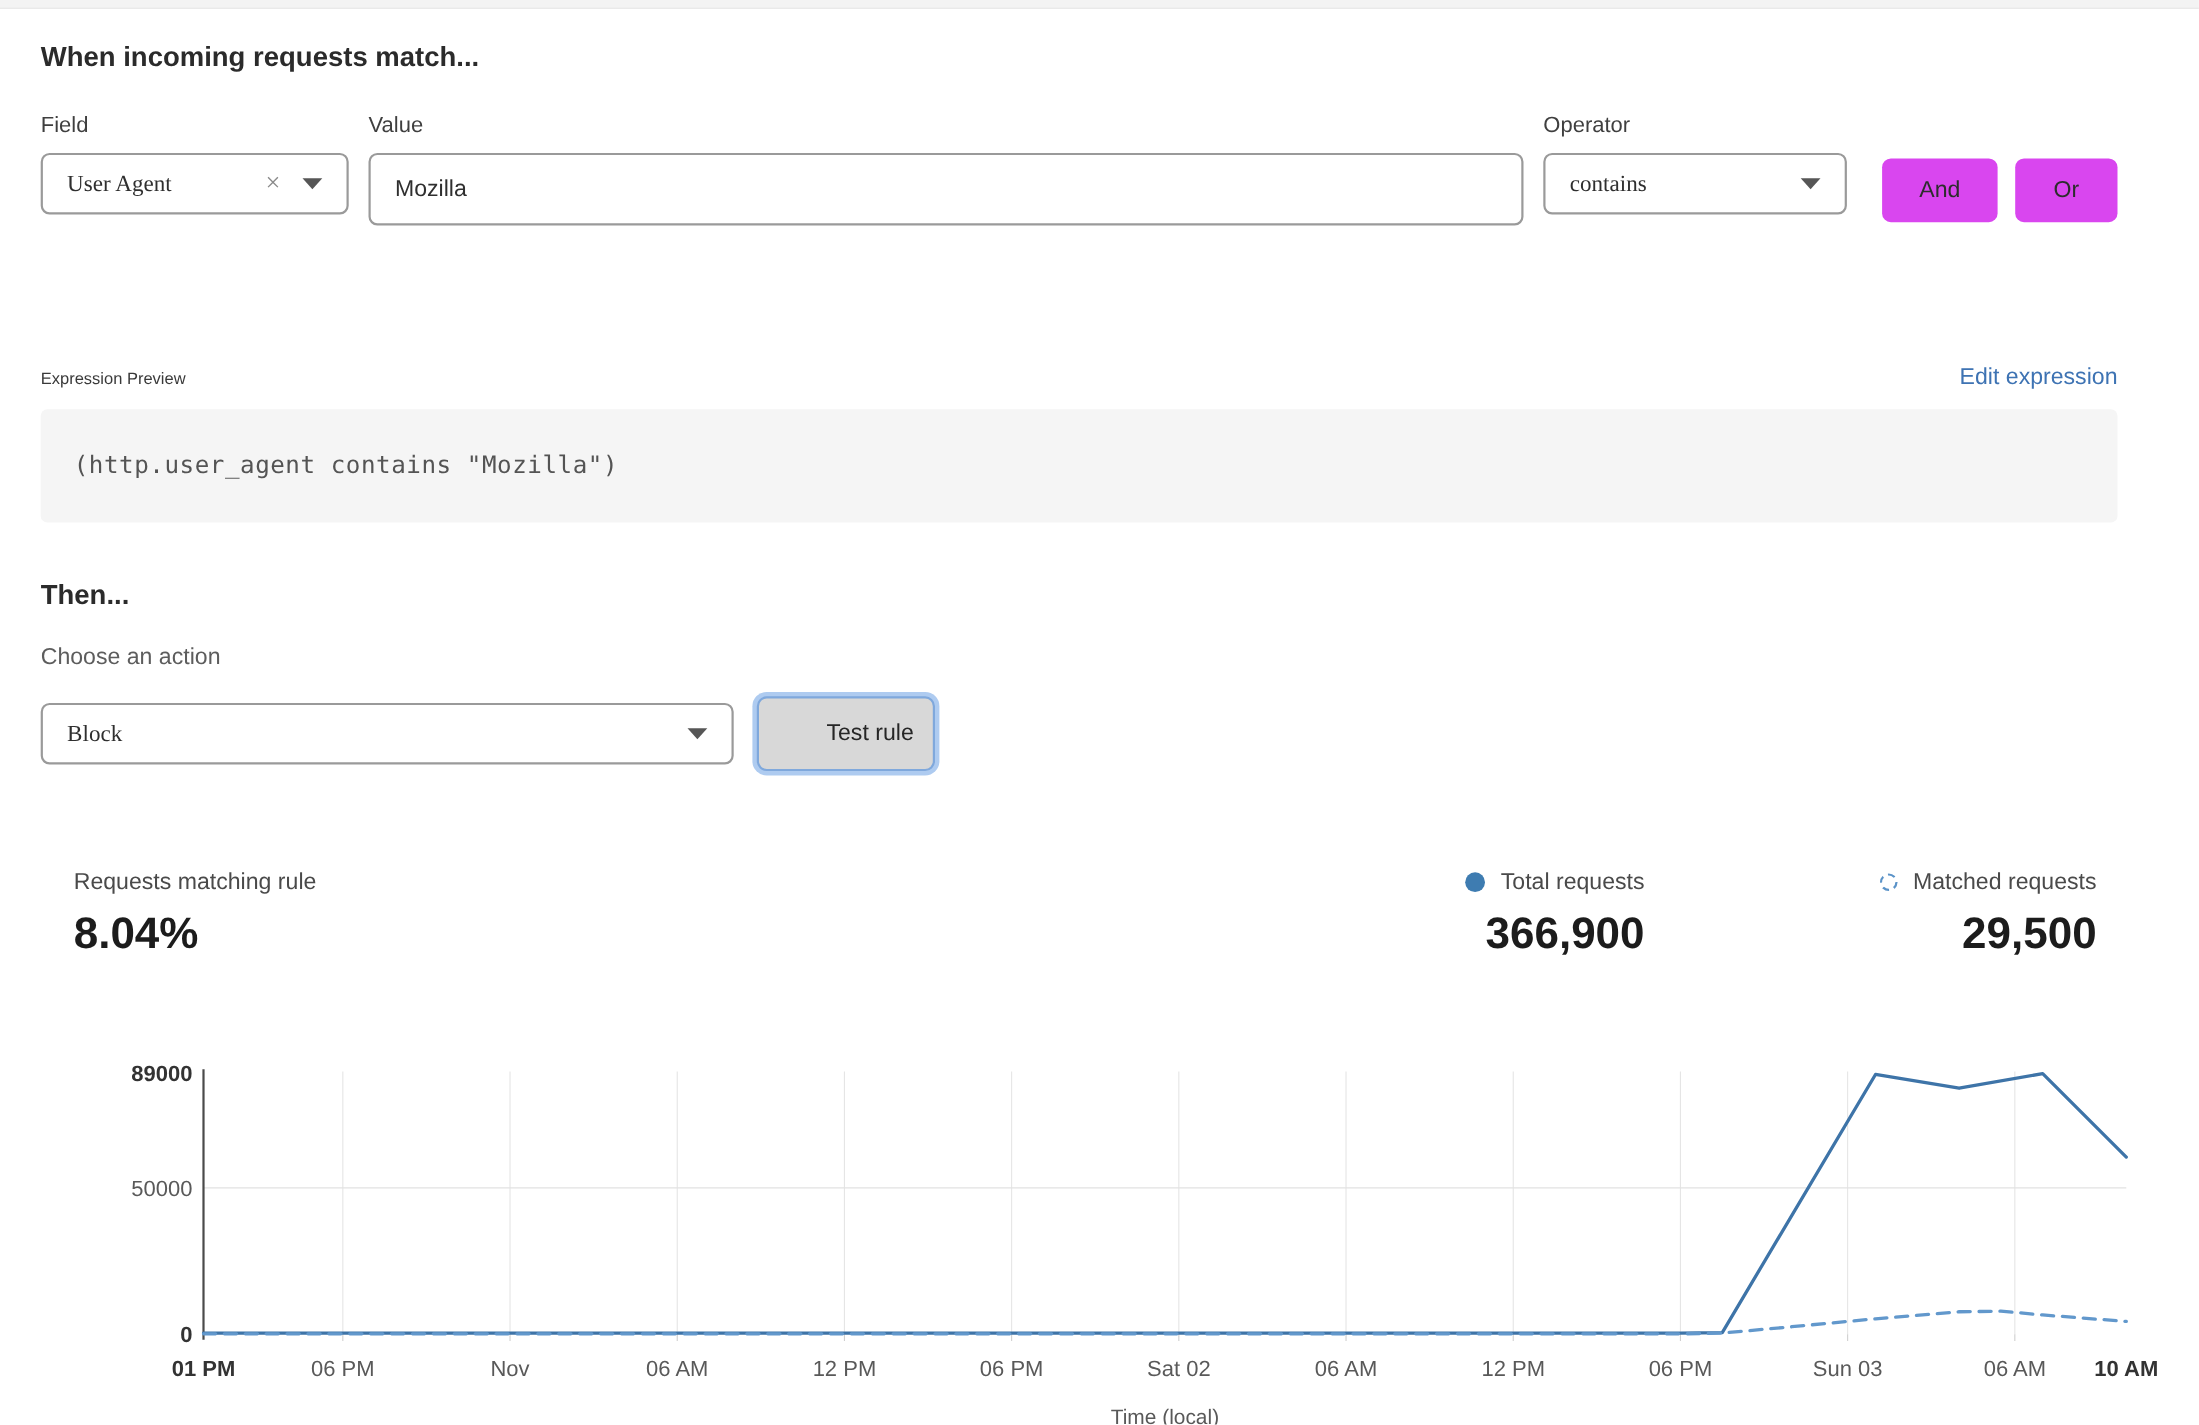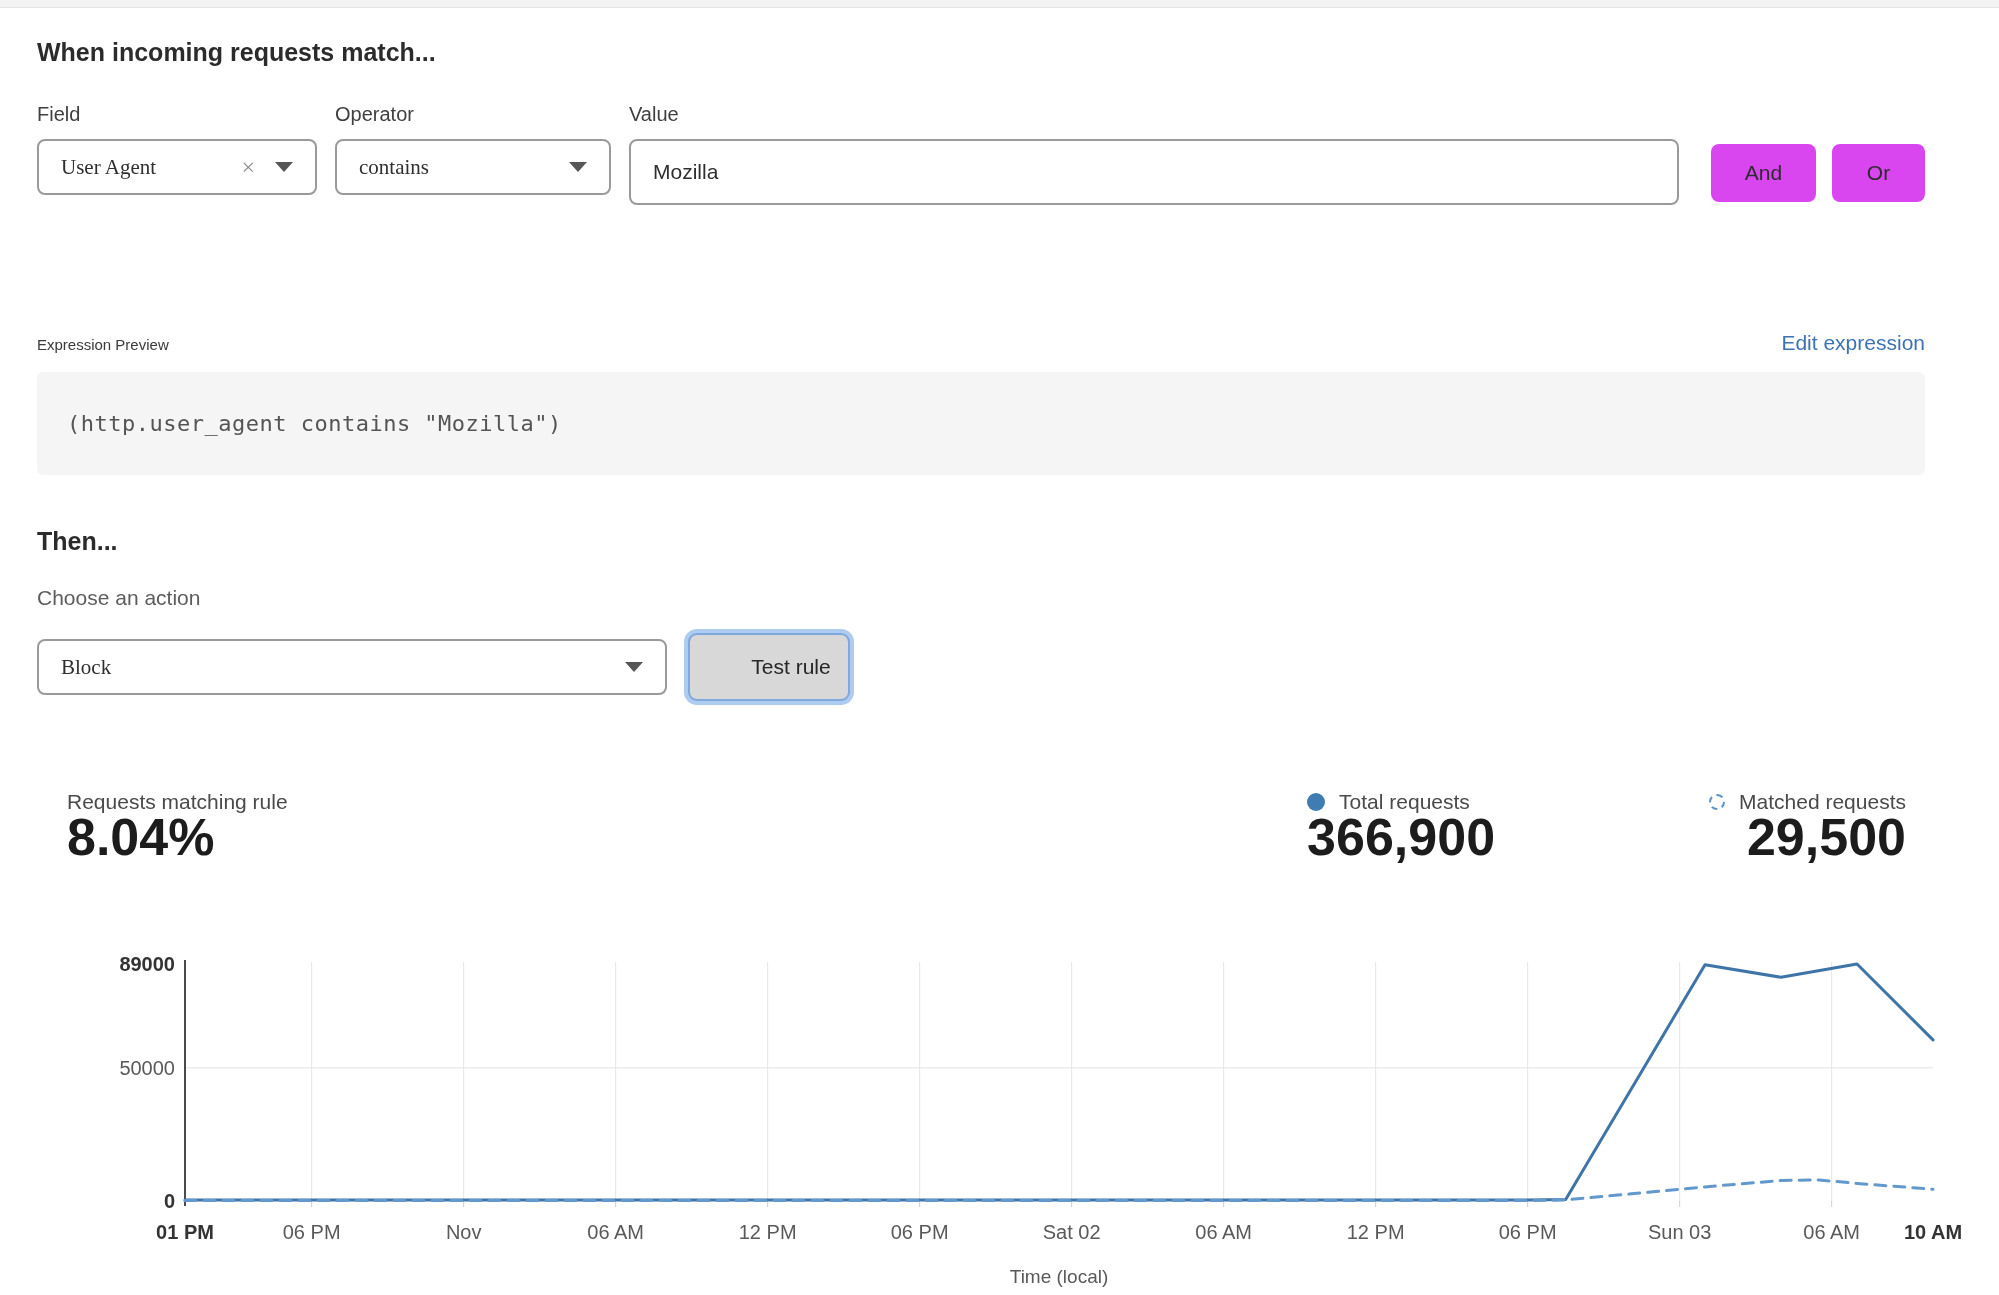--- a/index.html
+++ b/index.html
@@ -50,21 +50,21 @@
 
   .action-row { margin-top:17px; display:flex; align-items:center; height:80px; }
   .action-select { width:630px; }
   .test-btn { margin-left:21px; width:162px; height:68px; background:#d8d8d8;
     border:2px solid #7fa8dc; border-radius:9px; box-shadow:0 0 0 4px #aecbf0;
     font-size:21px; color:#262626; cursor:pointer;
     font-family:"Liberation Sans","DejaVu Sans",sans-serif;padding-left:44px; }
 
   .stats-row { margin-top:82px; display:flex; align-items:flex-start; padding-right:19px; }
   .stat .stat-label-line { display:flex; align-items:center; font-size:21px; line-height:26px; color:#4a4a4a; }
-  .stat .stat-value { font-size:52px; line-height:44px; font-weight:700; color:#1c1c1c; text-align:right; }
+  .stat .stat-value { margin-top:12px; font-size:40px; line-height:44px; font-weight:700; color:#1c1c1c; text-align:right; }
   .stat.left { margin-left:30px; }
   .stat.left .stat-value { text-align:left; }
   .stat.total { margin-left:auto; }
   .stat.matched { margin-left:214px; }
   .dot { width:18px; height:18px; border-radius:50%; background:#3e7cb1; margin-right:14px; flex:0 0 auto; }
   .dashed-circle { width:16px; height:16px; border-radius:50%; border:2px dashed #5b93c8; margin-right:14px; flex:0 0 auto; }
 
   #chart { display:block; margin-top:80px; }
   #chart text.tick { font-family:"Liberation Sans","DejaVu Sans",sans-serif; font-size:20px; fill:#595959; }
   #chart text.tick.bold { font-weight:700; fill:#333; }
@@ -82,31 +82,31 @@
   <div class="form-row">
     <div class="col field-col">
       <label>Field</label>
       <div class="select">
         <span class="sel-text">User Agent</span>
         <span class="clear-x">×</span>
         <span class="caret"></span>
       </div>
     </div>
 
+    <div class="col value-col">
+      <label>Value</label>
+      <input class="textinput" type="text" value="Mozilla" style="">
+    </div>
+
     <div class="col operator-col">
       <label>Operator</label>
       <div class="select">
         <span class="sel-text">contains</span>
         <span class="caret"></span>
       </div>
-    </div>
-
-    <div class="col value-col">
-      <label>Value</label>
-      <input class="textinput" type="text" value="Mozilla" style="">
     </div>
 
     <div class="connector-buttons">
       <button class="gbtn and">And</button>
       <button class="gbtn or">Or</button>
     </div>
   </div>
 
   <div class="expr-row">
     <span class="expr-label">Expression Preview</span>

